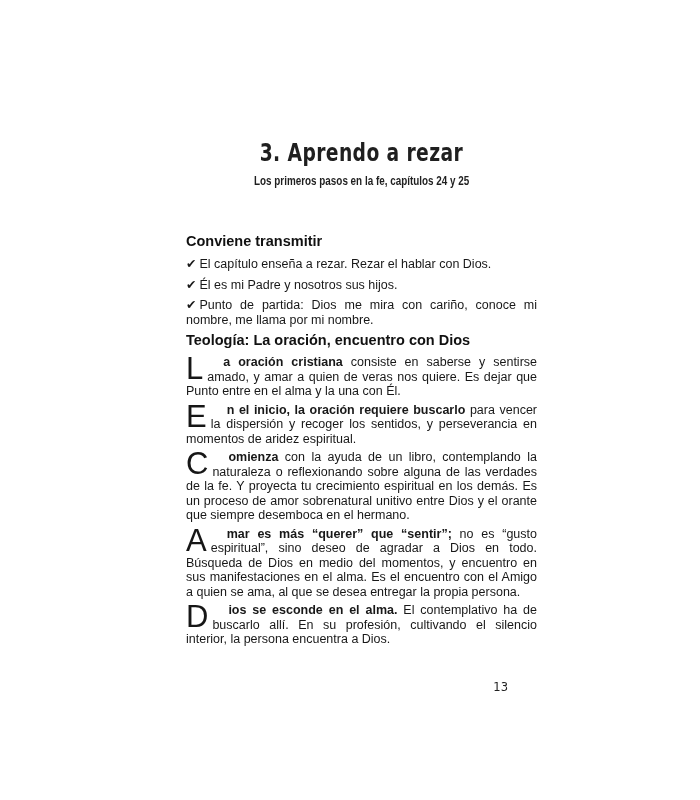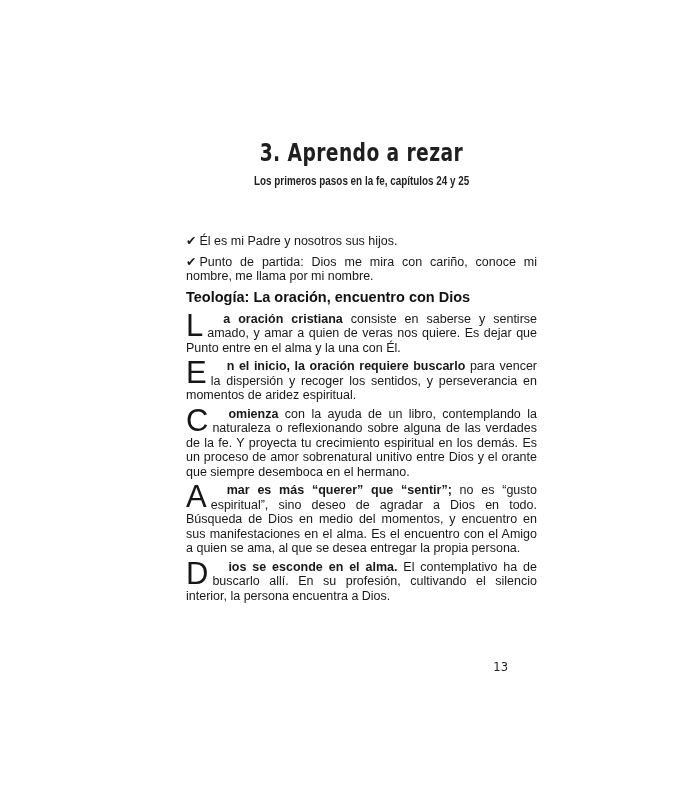--- a/index.html
+++ b/index.html
@@ -96,21 +96,21 @@
     font-size: 31px;
     line-height: 25px;
     padding: 1px 4px 0 0;
     font-weight: 400;
     color: #161616;
   }
   .lead-bold { font-weight: 700; margin-left: 16px; }
 
   .page-number {
     position: absolute;
-    top: 660px;
+    top: 680px;
     left: 186px;
     width: 322px;
     text-align: right;
     font-family: "DejaVu Sans", sans-serif;
     font-size: 11.5px;
     color: #222;
   }
 </style>
 </head>
 <body>
@@ -119,22 +119,26 @@
 
   <div class="title-wrap">
     <span class="chapter-title">3. Aprendo a rezar</span>
   </div>
   <div class="subtitle-wrap">
     <span class="chapter-subtitle">Los primeros pasos en la fe, capítulos 24 y 25</span>
   </div>
 
   <div class="text-block">
 
+    <div class="section-heading heading-transmit">Conviene transmitir</div>
 
     <div class="check-list">
+      <div class="check-item">
+        <span class="check-glyph">✔</span><span>El capítulo enseña a rezar. Rezar el hablar con Dios.</span>
+      </div>
       <div class="check-item">
         <span class="check-glyph">✔</span><span>Él es mi Padre y nosotros sus hijos.</span>
       </div>
       <div class="check-item">
         <span class="check-glyph">✔</span><span>Punto de partida: Dios me mira con cariño, conoce mi nombre, me llama por mi nombre.</span>
       </div>
     </div>
 
     <div class="section-heading heading-theology">Teología: La oración, encuentro con Dios</div>
 

